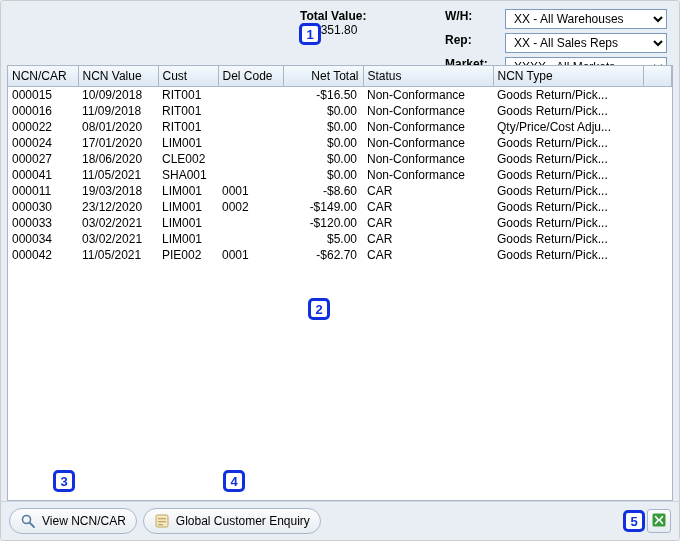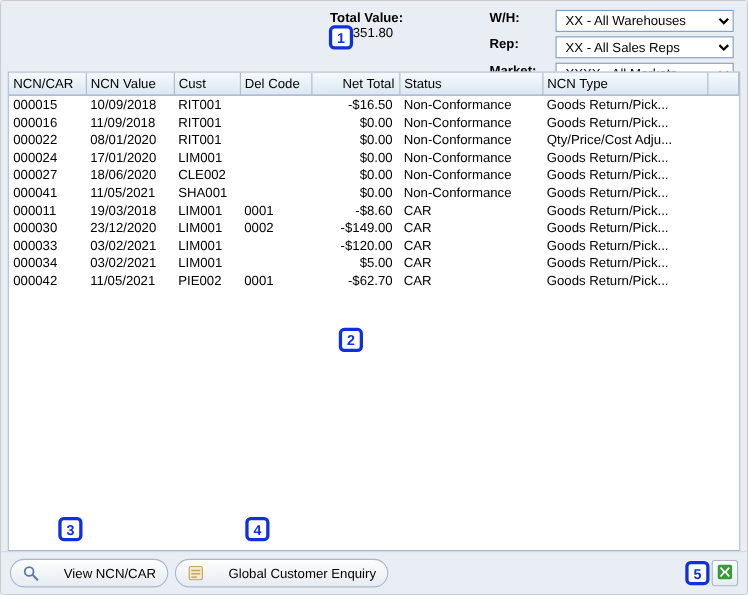--- a/index.html
+++ b/index.html
@@ -48,21 +48,21 @@
   .col-date { width: 80px; }
   .col-cust { width: 60px; }
   .col-del  { width: 65px; }
   .col-net  { width: 80px; }
   .col-stat { width: 130px; }
   .col-type { width: 150px; }
   .col-pad  { width: auto; }
 
   
   .footer { background: #e8eef4; padding: 6px 8px; border-top: 1px solid #d0d7e0; display: flex; align-items: center; gap: 6px; position: relative; }
-  .btn { background: linear-gradient(#fdfdfd, #e6ecf2); border: 1px solid #a9b7c9; border-radius: 13px; padding: 4px 10px; font-size: 12px; display: inline-flex; align-items: center; gap: 22px; cursor: pointer; }
+  .btn { background: linear-gradient(#fdfdfd, #e6ecf2); border: 1px solid #a9b7c9; border-radius: 13px; padding: 4px 10px; font-size: 12px; display: inline-flex; align-items: center; gap: 6px; cursor: pointer; }
   .icon-sm { width: 16px; height: 16px; display: inline-block; }
   .spacer { flex: 1; }
   .excel-btn { width: 24px; height: 24px; background: linear-gradient(#fdfdfd, #e6ecf2); border: 1px solid #a9b7c9; border-radius: 3px; display: inline-flex; align-items: center; justify-content: center; cursor: pointer; }
 </style>
 </head>
 <body>
 
 <div class="header">
   <div class="header-row">
     <span class="total-label">Total Value:</span>

